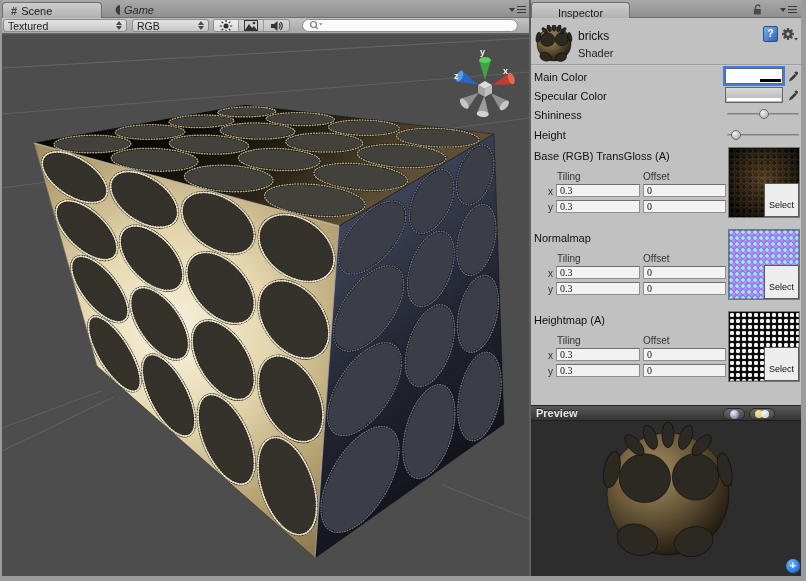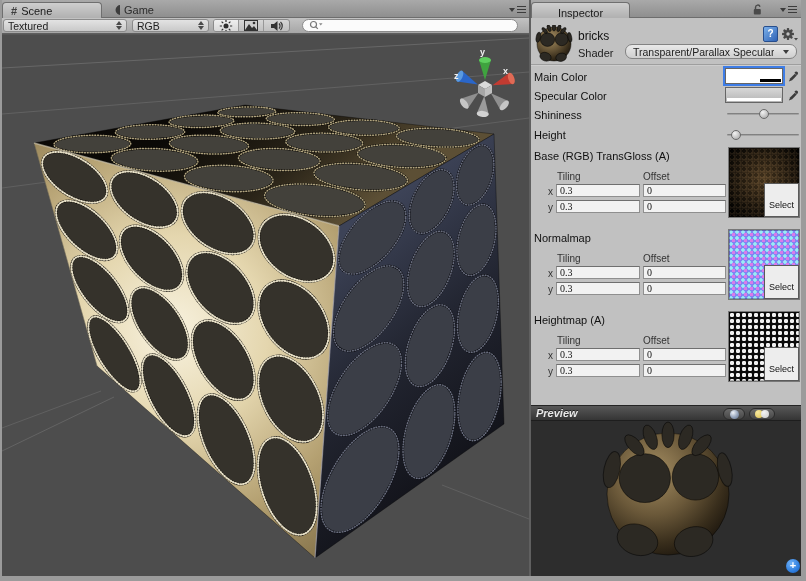--- a/index.html
+++ b/index.html
@@ -4,21 +4,21 @@
 <style>
 *{margin:0;padding:0;box-sizing:border-box;font-family:"Liberation Sans",sans-serif;}
 html,body{background:#6b6b6b;}
 #app{position:relative;width:806px;height:581px;background:#9b9b9b;overflow:hidden;font-size:11px;color:#1c1c1c;}
 .abs{position:absolute;}
 
 
 .tabstrip{position:absolute;top:0;height:18px;background:linear-gradient(#a9a9a9,#8f8f8f);border-bottom:1px solid #6d6d6d;}
 .tab{position:absolute;top:2px;height:16px;display:flex;align-items:center;gap:4px;padding:0 8px;font-size:11px;color:#1a1a1a;}
 .tab.active{background:linear-gradient(#cecece,#b0b0b0);border:1px solid #6f6f6f;border-bottom:none;border-radius:4px 4px 0 0;}
-.tab.inactive{color:#2d2d2d;}
+.tab.inactive{color:#2d2d2d;font-style:italic;}
 .menu-combo{display:flex;align-items:center;gap:2px;}
 .tri-down{width:0;height:0;border-left:3px solid transparent;border-right:3px solid transparent;border-top:4px solid #3c3c3c;}
 .bars{width:9px;height:7px;background:repeating-linear-gradient(#3c3c3c 0 1.4px,transparent 1.4px 2.9px);}
 
 
 #scene-area{position:absolute;left:2px;top:0;width:527px;height:576px;}
 #scene-toolbar{position:absolute;top:18px;left:0;width:527px;height:16px;background:linear-gradient(#c2c2c2,#a6a6a6);border-bottom:1px solid #5f5f5f;}
 .dd{position:absolute;top:1px;height:13px;background:linear-gradient(#e3e3e3,#c9c9c9);border:1px solid #8b8b8b;border-radius:3px;display:flex;align-items:center;padding:0 4px;font-size:10.5px;color:#222;}
 .ud{display:inline-flex;flex-direction:column;gap:1px;margin-left:auto;}
 .ud i{display:block;width:0;height:0;}
@@ -48,21 +48,21 @@
 .slider .track{position:absolute;left:0;right:0;top:5px;height:2px;background:linear-gradient(#707070,#b5b5b5);border-radius:1px;}
 .slider .handle{position:absolute;top:1px;width:10px;height:10px;border-radius:50%;background:radial-gradient(circle at 35% 30%,#f2f2f2,#c2c2c2 60%,#9a9a9a);border:1px solid #6a6a6a;transform:translateX(-50%);}
 .field{position:absolute;height:13px;background:#f2f2f2;border:1px solid #8f8f8f;border-top-color:#6f6f6f;font-size:10px;color:#111;padding:0 3px;outline:none;font-family:Liberation Serif, serif;}
 .thumb{position:absolute;left:197px;width:72px;height:71px;border:1px solid #777;box-shadow:inset 0 0 0 1px rgba(0,0,0,.25);}
 .thumb-base{background-color:#3d3020;background-image:radial-gradient(circle at 50% 45%,rgba(140,105,60,.45),rgba(0,0,0,.55) 85%),radial-gradient(circle at 3px 3px,rgba(0,0,0,.9) 0 1.6px,transparent 2.1px),linear-gradient(rgba(0,0,0,.4) 1px,transparent 1px),linear-gradient(90deg,rgba(0,0,0,.4) 1px,transparent 1px);background-size:100% 100%,6px 6px,6px 6px,6px 6px;}
 .thumb-normal{background-color:#8186f2;background-image:radial-gradient(circle at 2px 2px,rgba(155,240,246,.95) 0 1.5px,transparent 2px),radial-gradient(circle at 4.5px 4.5px,rgba(232,122,232,.85) 0 1.5px,transparent 2px);background-size:6px 6px;}
 .thumb-height{background-color:#0b0b0b;background-image:radial-gradient(circle at 3px 3px,#f0f0f0 0 1.9px,rgba(255,255,255,0) 2.5px);background-size:6px 6px;}
 .select-btn{position:absolute;right:0;bottom:0;height:14px;line-height:10px;font-size:9px;color:#111;background:#ededed;border:1px solid #5a5a5a;padding:16px 4px;}
 
 
-#preview-header{position:absolute;left:531px;top:405px;width:270px;height:16px;background:linear-gradient(#585858,#353535);border-top:1px solid #252525;border-bottom:1px solid #1e1e1e;display:flex;align-items:center;font-style:italic;}
+#preview-header{position:absolute;left:531px;top:405px;width:270px;height:16px;background:linear-gradient(#585858,#353535);border-top:1px solid #252525;border-bottom:1px solid #1e1e1e;display:flex;align-items:center;}
 #preview-header .title{font-size:11px;font-weight:bold;color:#e8e8e8;text-shadow:0 -1px 0 rgba(0,0,0,.6);margin-left:5px;}
 .ph-btn{position:absolute;top:2px;height:12px;border-radius:6px;background:linear-gradient(#6a6a6a,#474747);border:1px solid #2a2a2a;display:flex;align-items:center;justify-content:center;gap:1px;}
 .orb-glyph{width:9px;height:9px;border-radius:50%;background:radial-gradient(circle at 35% 30%,#eef2f8,#93a2ba 55%,#5c6b85);}
 .dot{width:8px;height:8px;border-radius:50%;}
 .dot.y{background:radial-gradient(circle at 35% 30%,#f6e8a0,#dec04e);}
 .dot.w{background:radial-gradient(circle at 35% 30%,#f4f4f4,#c9c9c9);margin-left:-3px;}
 #preview-area{position:absolute;left:531px;top:421px;width:270px;height:155px;background:#2d2d2d;}
 #plus-btn{position:absolute;left:255px;top:138px;width:14px;height:14px;border-radius:50%;background:radial-gradient(circle at 35% 30%,#6fb0f5,#2f7fe0 60%,#1d5cb4);color:#fff;font-size:11px;font-weight:bold;line-height:13px;text-align:center;}
 
 
@@ -358,24 +358,20 @@
           <ellipse rx="1.87" ry="4.760000000000001" fill="#2c2923" stroke="rgba(0,0,0,0.5)" stroke-width="1" vector-effect="non-scaling-stroke" transform="translate(34.81,12.2) rotate(-12)"></ellipse>
           <ellipse rx="1.7000000000000002" ry="3.57" fill="#2c2923" stroke="rgba(0,0,0,0.5)" stroke-width="1" vector-effect="non-scaling-stroke" transform="translate(9.649999999999999,5.399999999999999) rotate(-42)"></ellipse>
           <ellipse rx="1.7000000000000002" ry="3.57" fill="#2c2923" stroke="rgba(0,0,0,0.5)" stroke-width="1" vector-effect="non-scaling-stroke" transform="translate(14.07,3.1899999999999995) rotate(-20)"></ellipse>
           <ellipse rx="1.7000000000000002" ry="3.57" fill="#2c2923" stroke="rgba(0,0,0,0.5)" stroke-width="1" vector-effect="non-scaling-stroke" transform="translate(19,2.5100000000000016) rotate(0)"></ellipse>
           <ellipse rx="1.7000000000000002" ry="3.57" fill="#2c2923" stroke="rgba(0,0,0,0.5)" stroke-width="1" vector-effect="non-scaling-stroke" transform="translate(23.93,3.1899999999999995) rotate(20)"></ellipse>
           <ellipse rx="1.7000000000000002" ry="3.57" fill="#2c2923" stroke="rgba(0,0,0,0.5)" stroke-width="1" vector-effect="non-scaling-stroke" transform="translate(28.35,5.399999999999999) rotate(42)"></ellipse>
         </g>
     </svg>
     <div id="mat-name">bricks</div>
     <div id="shader-row-label">Shader</div>
-    <div id="shader-dd">
-      <span style="white-space:nowrap;overflow:hidden;">Transparent/Parallax Specular</span>
-      <span class="tri-down" style="margin-left:auto;"></span>
-    </div>
     <div class="help-icon"><span>?</span></div>
     <svg width="17" height="16" style="position:absolute;left:250px;top:26px;">
       <g fill="#474747">
         <g transform="translate(7,8)">
           <rect x="-1.2" y="-6" width="2.4" height="12" rx="0.8"></rect>
           <rect x="-1.2" y="-6" width="2.4" height="12" rx="0.8" transform="rotate(45)"></rect>
           <rect x="-1.2" y="-6" width="2.4" height="12" rx="0.8" transform="rotate(90)"></rect>
           <rect x="-1.2" y="-6" width="2.4" height="12" rx="0.8" transform="rotate(135)"></rect>
           <circle r="4"></circle>
         </g>

